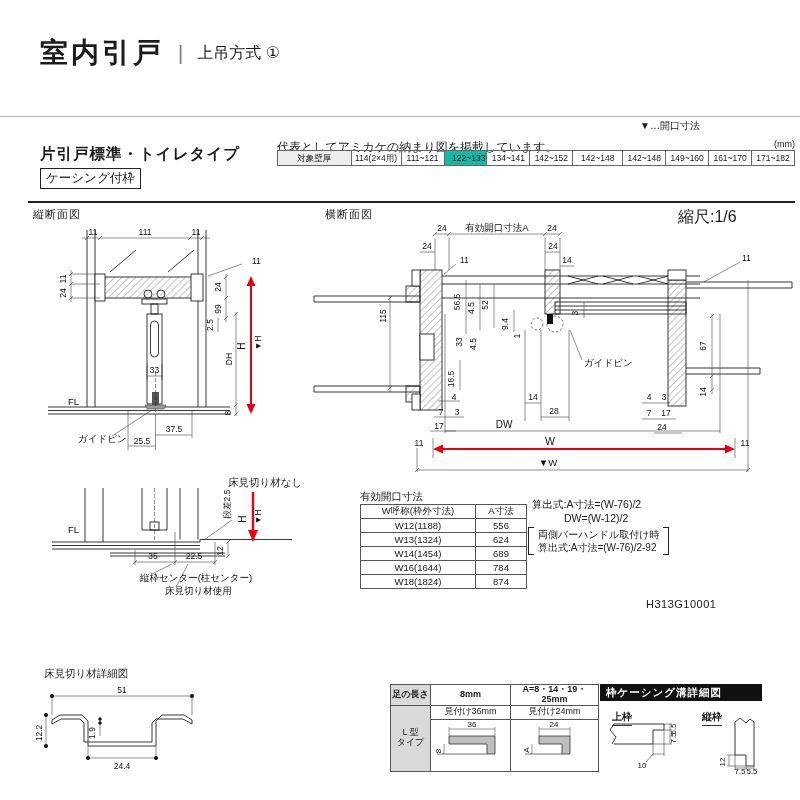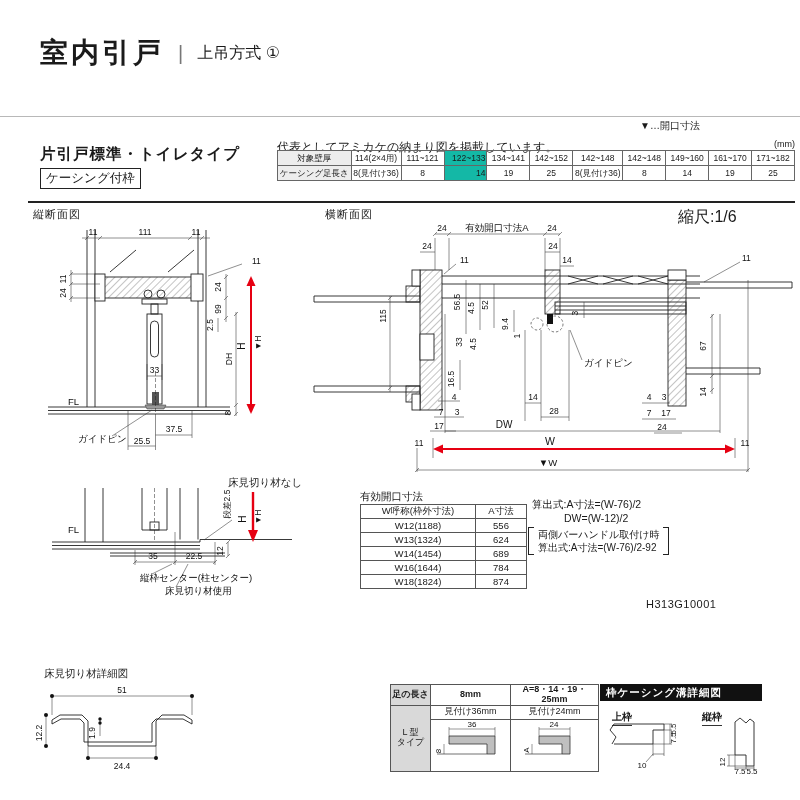--- a/index.html
+++ b/index.html
@@ -69,33 +69,20 @@
     <td>114(2×4用)</td>
     <td>111~121</td>
     <td class="shade">122~133</td>
     <td>134~141</td>
     <td>142~152</td>
     <td>142~148</td>
     <td>142~148</td>
     <td>149~160</td>
     <td>161~170</td>
     <td>171~182</td>
-  </tr>
-  <tr>
-    <td class="lab">ケーシング足長さ</td>
-    <td>8(見付け36)</td>
-    <td>8</td>
-    <td class="shade">14</td>
-    <td>19</td>
-    <td>25</td>
-    <td>8(見付け36)</td>
-    <td>8</td>
-    <td>14</td>
-    <td>19</td>
-    <td>25</td>
   </tr>
 </tbody>
   </table>
 
 <div class="rule" style="left:28px;top:201px;width:767px;"></div>
 
 <div class="abs sec-label" style="left:33px;top:207px;">縦断面図</div>
 <div class="abs sec-label" style="left:325px;top:207px;">横断面図</div>
 <div class="abs" style="left:678px;top:207px;font-size:16px;">縮尺:1/6</div>
 <div class="abs" style="left:228px;top:476px;font-size:10.5px;">床見切り材なし</div>

